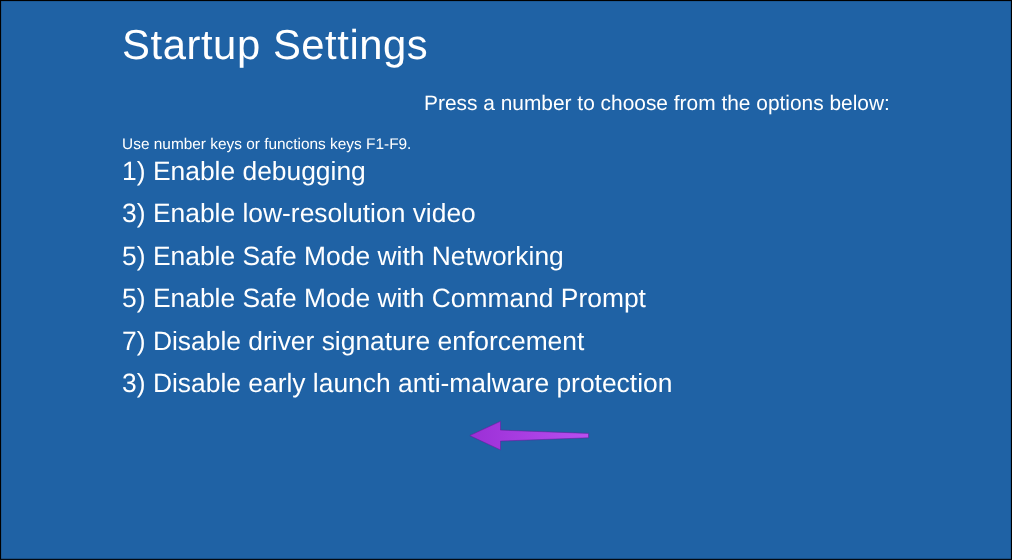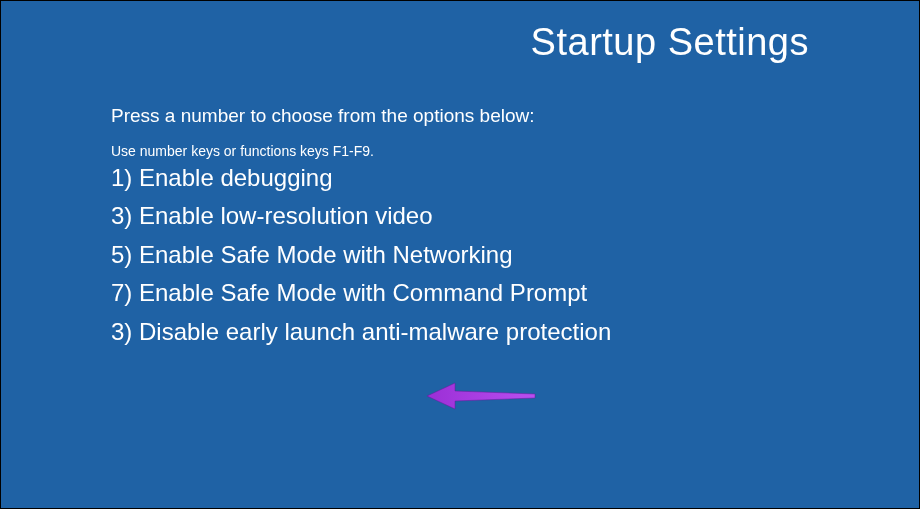--- a/index.html
+++ b/index.html
@@ -15,28 +15,28 @@
       color: #ffffff;
       position: relative;
       border: 1px solid #000;
     }
     .container {
       padding: 20px 110px 0 110px;
     }
     .title {
       font-size: 38px;
       font-weight: 300;
-      margin-bottom: 41px;
+      margin-bottom: 20px;
       letter-spacing: 0.5px;
-      text-align: right;
     }
     .subtitle {
       font-size: 19px;
       font-weight: 300;
       margin-bottom: 16px;
+      text-align: right;
     }
     .instruction {
       font-size: 14px;
       font-weight: 300;
     }
     .options-list {
       list-style: none;
     }
     .options-list li {
       font-size: 24px;
@@ -55,21 +55,22 @@
 <body>
 
 <div class="container">
   <h1 class="title">Startup Settings</h1>
   <p class="subtitle">Press a number to choose from the options below:</p>
   <p class="instruction">Use number keys or functions keys F1-F9.</p>
   <ul class="options-list">
     <li>1) Enable debugging</li>
     <li>3) Enable low-resolution video</li>
     <li>5) Enable Safe Mode with Networking</li>
-    <li>7) Enable Safe Mode with Command Prompt</li>
+    <li>5) Enable Safe Mode with Command Prompt</li>
+    <li>7) Disable driver signature enforcement</li>
     <li>3) Disable early launch anti-malware protection</li>
   </ul>
 </div>
 
 <svg class="arrow" width="110" height="30" viewBox="0 0 110 30">
   <defs>
     <linearGradient id="arrowGrad" x1="0%" y1="0%" x2="100%" y2="0%">
       <stop offset="0%" stop-color="#9b2fd6"></stop>
       <stop offset="100%" stop-color="#b84ff0"></stop>
     </linearGradient>

